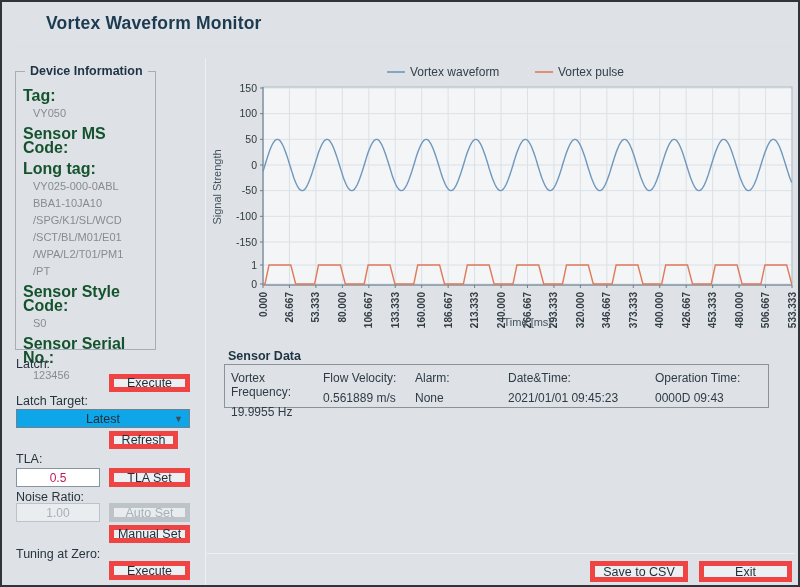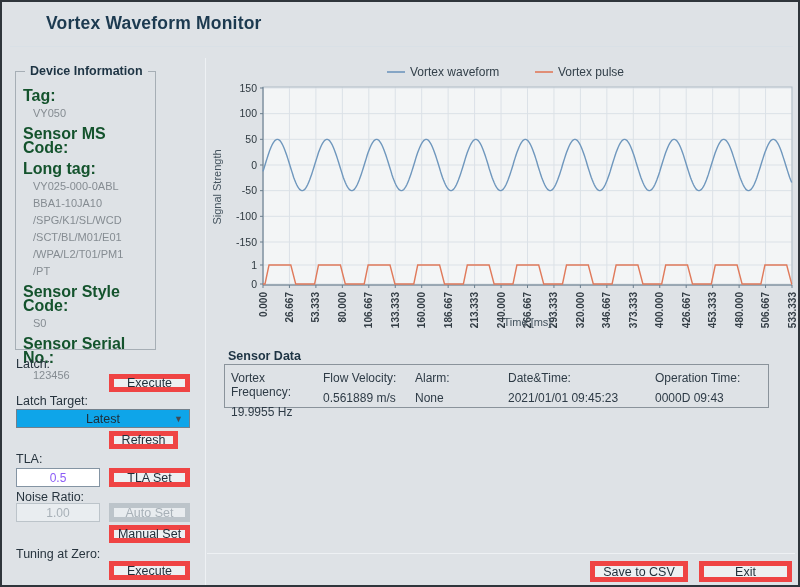--- a/index.html
+++ b/index.html
@@ -23,21 +23,21 @@
 
   .ctl-label { font-size:12.5px; color:#27343e; }
   .btn {
     position:absolute; display:flex; align-items:center; justify-content:center;
     background:#edf0f2; border:5px solid #ef4444; font-size:12.5px; color:#1f2d38;
     font-family:"Liberation Sans", sans-serif; cursor:default;
   }
   .btn.disabled { color:#a7b0b7; border-color:#bcc4ca; background:#e8ecef; }
   .tb {
     position:absolute; border:1px solid #8494a3; background:#ffffff; text-align:center;
-    font-size:12px; color:#8b5cf6; font-family:"Liberation Sans", sans-serif; padding:0 2px;
+    font-size:12px; color:#be185d; font-family:"Liberation Sans", sans-serif; padding:0 2px;
   }
   .tb.disabled { background:#e9edf0; color:#a7b0b7; border-color:#bcc4ca; }
   .combo {
     position:absolute; border:1px solid #72808c; background:#0ea5e9;
     display:flex; align-items:center; justify-content:center;
     font-size:12.5px; color:#1f2d38;
   }
   .combo .arrow { position:absolute; right:6px; top:4px; font-size:9px; color:#3f4a54; }
 
   

